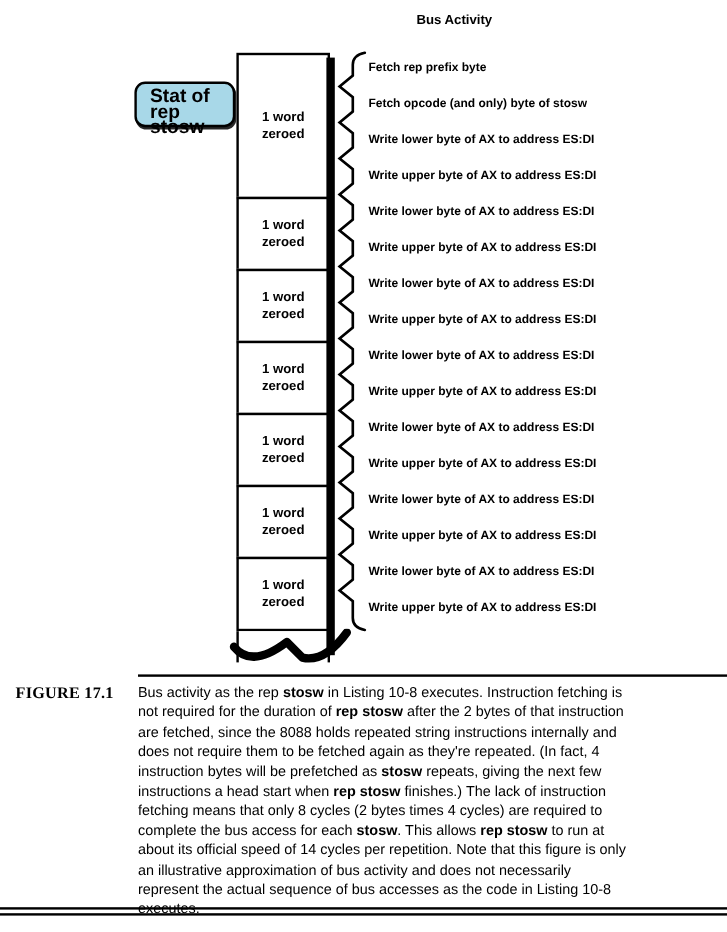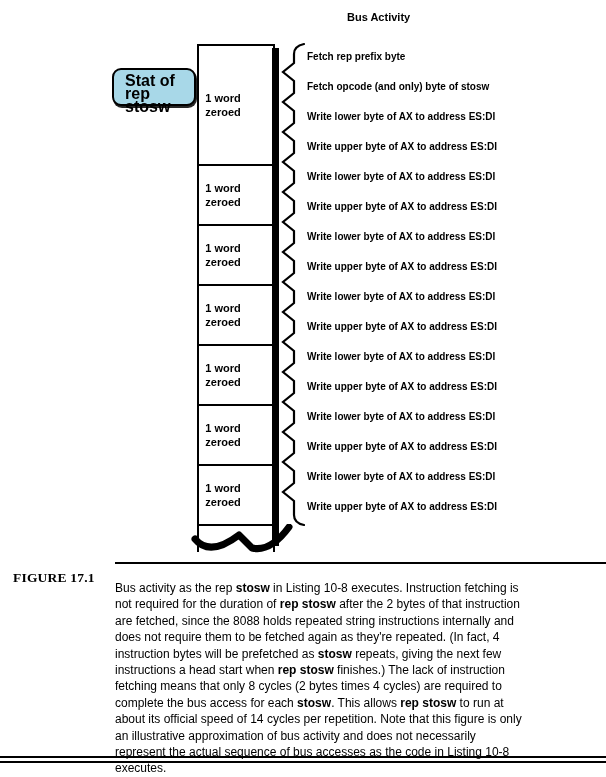--- a/index.html
+++ b/index.html
@@ -35,21 +35,21 @@
   #column {
     left: 197px; top: 44px;
     width: 78px; height: 515px;
   }
   .word-box {
     position: absolute;
     left: 0; width: 78px;
     box-sizing: border-box;
     border: 2px solid #000;
     background: #fff;
-    display: flex; align-items: center; justify-content: flex-start;
+    display: flex; align-items: center; justify-content: center;
     text-align: center;
     font-size: 11px; font-weight: bold; line-height: 14px;
   }
   .word-box .lbl { width: 48px; }
   #partial-box {
     position: absolute;
     left: 0; width: 78px;
     box-sizing: border-box;
     border-left: 2px solid #000;
     border-right: 2px solid #000;
@@ -79,21 +79,21 @@
   }
   #figure-label {
     left: 13px; top: 570px;
     font-family: "Liberation Serif", serif;
     font-size: 13.5px; font-weight: bold;
     letter-spacing: 0.2px;
   }
   #caption-text {
     left: 115px; top: 569px;
     width: 414px;
-    font-size: 12px; line-height: 16.4px; margin-top: 11px;
+    font-size: 12px; line-height: 16.4px;
   }
   #caption-text b { font-weight: bold; }
   #bottom-rule {
     left: 0; top: 756px;
     width: 606px; height: 3px;
     border-top: 2px solid #000;
     border-bottom: 2px solid #000;
   }
 </style>
 </head>

